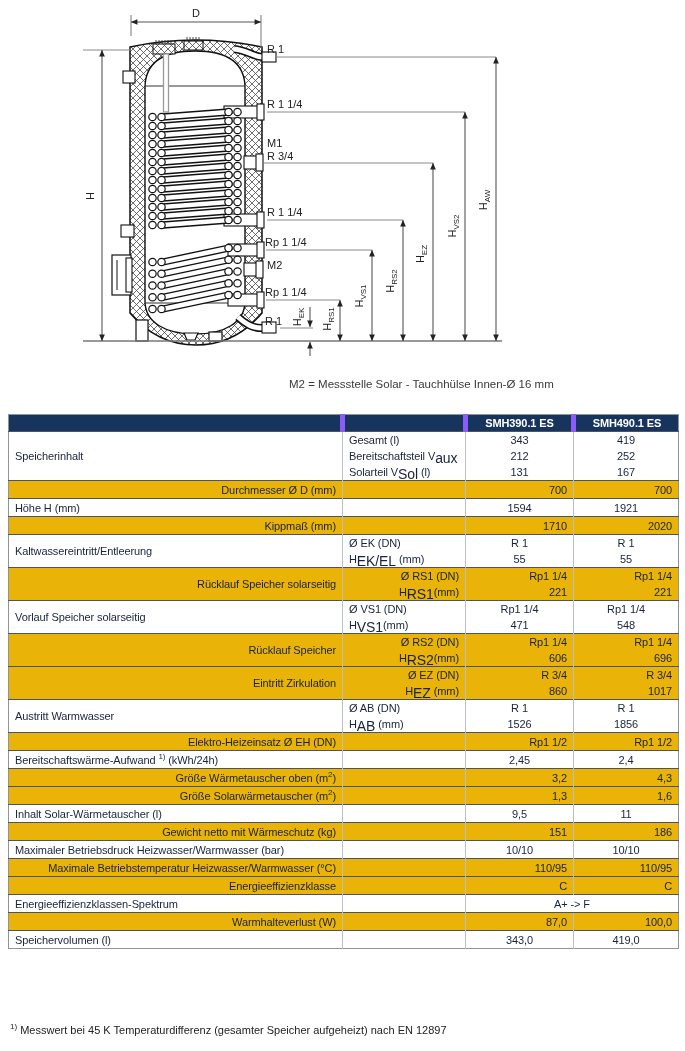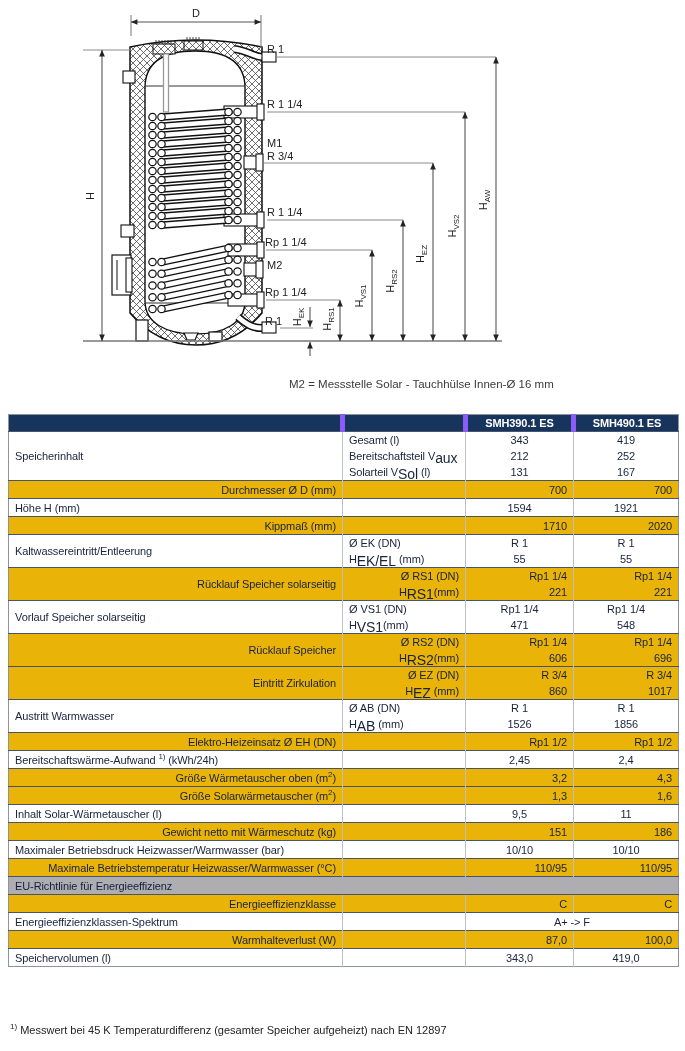--- a/index.html
+++ b/index.html
@@ -444,23 +444,20 @@
           <td></td>
         <td class="cv">10/10</td>
         <td class="cv">10/10</td>
       </tr>
       <tr class="g">
         <td>Maximale Betriebstemperatur Heizwasser/Warmwasser (°C)</td>
           <td></td>
         <td class="cv">110/95</td>
         <td class="cv">110/95</td>
       </tr>
-      <tr class="sec">
-        <td colspan="4">EU-Richtlinie für Energieeffizienz</td>
-      </tr>
       <tr class="g">
         <td>Energieeffizienzklasse</td>
           <td></td>
         <td class="cv">C</td>
         <td class="cv">C</td>
       </tr>
       <tr class="w">
         <td>Energieeffizienzklassen-Spektrum</td>
           <td></td>
         <td colspan="2" class="cv">A+ -&gt; F</td>

